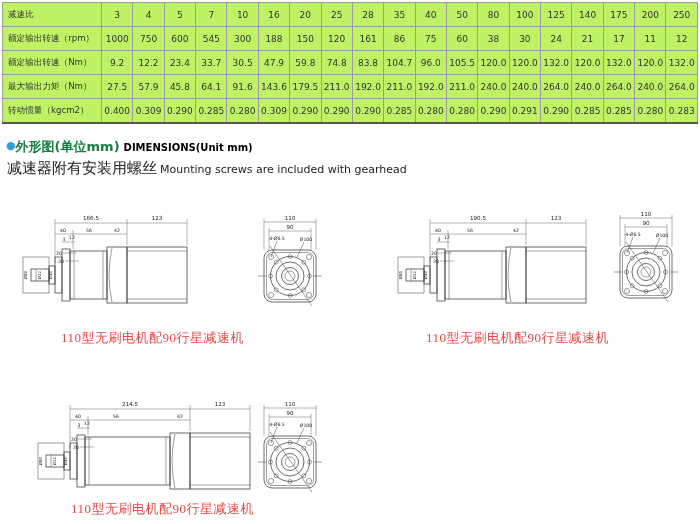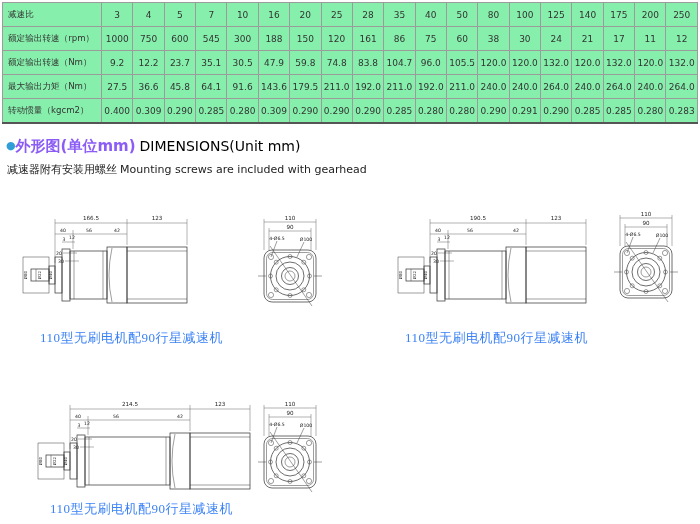--- a/index.html
+++ b/index.html
@@ -1,42 +1,42 @@
 <!DOCTYPE html>
 <html><head>
 <meta charset="utf-8">
 <style>
   html,body{margin:0;padding:0;}
   body{width:700px;height:524px;background:#ffffff;position:relative;overflow:hidden;
        font-family:"DejaVu Sans","Liberation Sans",sans-serif;color:#222;}
   
   .spec-table{position:absolute;left:2px;top:2px;width:696px;border-collapse:collapse;
-              table-layout:fixed;background:#86efac;}
+              table-layout:fixed;background:#bef264;}
   .spec-table td{border:1px solid #9b9b9b;text-align:center;font-size:9px;color:#333;
                  height:23px;padding:0 1px;overflow:hidden;white-space:nowrap;}
   .spec-table td.rowhead{text-align:left;padding-left:5px;font-size:8.6px;width:92px;}
   .spec-table{border-bottom:2px solid #555;}
   
   .sec-head{position:absolute;left:6px;top:136px;white-space:nowrap;}
   .sec-bullet{color:#2f9fd6;font-size:11px;vertical-align:2px;}
-  .sec-title-zh{font-size:15px;font-weight:bold;color:#8b5cf6;}
-  .sec-title-en{font-size:14px;font-weight:normal;color:#000;margin-left:4px;}
+  .sec-title-zh{font-size:13px;font-weight:bold;color:#15803d;}
+  .sec-title-en{font-size:10px;font-weight:bold;color:#000;margin-left:4px;}
   .sec-sub{position:absolute;left:7px;top:158px;white-space:nowrap;}
-  .sec-sub-zh{font-size:11px;color:#222;}
+  .sec-sub-zh{font-size:15px;color:#222;}
   .sec-sub-en{font-size:11px;color:#222;margin-left:3px;}
   
   .draw{position:absolute;}
   svg .ln{stroke:#3c3c3c;stroke-width:.75;fill:none;}
   svg .ln2{stroke:#3c3c3c;stroke-width:.5;fill:none;}
   svg .dim{stroke:#666;stroke-width:.5;fill:none;}
   svg text{fill:#222;font-family:"DejaVu Sans",sans-serif;}
   svg .td{font-size:5.6px;text-anchor:middle;}
   svg .ts{font-size:4.6px;text-anchor:middle;}
   svg .tv{font-size:4px;text-anchor:middle;}
-  .caption{position:absolute;width:225px;text-align:left;font-size:13px;color:#3b82f6;
+  .caption{position:absolute;width:225px;text-align:center;font-size:13px;color:#ef4444;
            font-family:"Liberation Serif","DejaVu Serif",serif;letter-spacing:.5px;white-space:nowrap;}
 </style>
 </head>
 <body>
 
 <table class="spec-table">
   <tbody>
       <tr>
         <td class="rowhead">减速比</td>
         <td>3</td>
@@ -78,42 +78,42 @@
         <td>24</td>
         <td>21</td>
         <td>17</td>
         <td>11</td>
         <td>12</td>
       </tr>
       <tr>
         <td class="rowhead">额定输出转速（Nm）</td>
         <td>9.2</td>
         <td>12.2</td>
-        <td>23.7</td>
-        <td>35.1</td>
+        <td>23.4</td>
+        <td>33.7</td>
         <td>30.5</td>
         <td>47.9</td>
         <td>59.8</td>
         <td>74.8</td>
         <td>83.8</td>
         <td>104.7</td>
         <td>96.0</td>
         <td>105.5</td>
         <td>120.0</td>
         <td>120.0</td>
         <td>132.0</td>
         <td>120.0</td>
         <td>132.0</td>
         <td>120.0</td>
         <td>132.0</td>
       </tr>
       <tr>
         <td class="rowhead">最大输出力矩（Nm）</td>
         <td>27.5</td>
-        <td>36.6</td>
+        <td>57.9</td>
         <td>45.8</td>
         <td>64.1</td>
         <td>91.6</td>
         <td>143.6</td>
         <td>179.5</td>
         <td>211.0</td>
         <td>192.0</td>
         <td>211.0</td>
         <td>192.0</td>
         <td>211.0</td>

